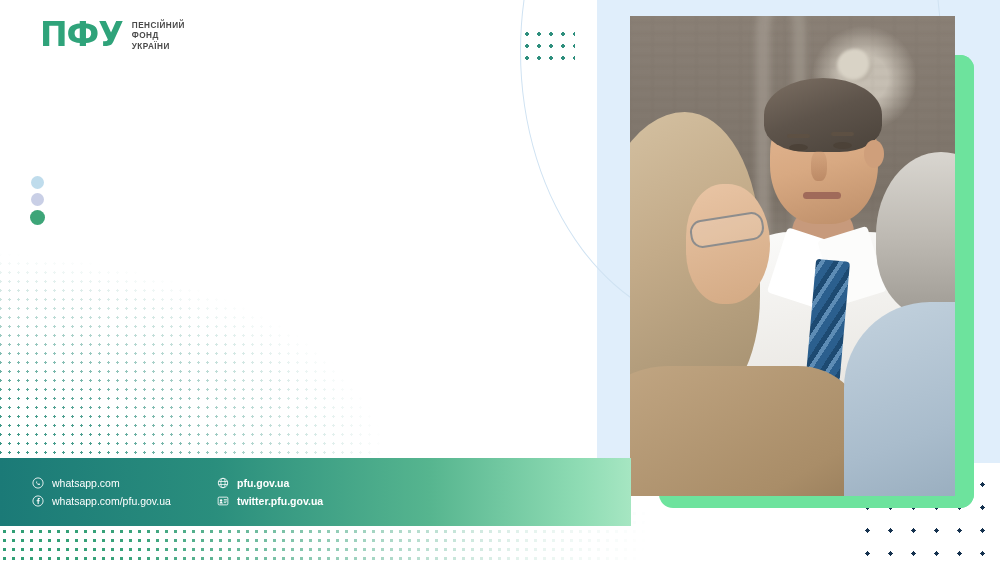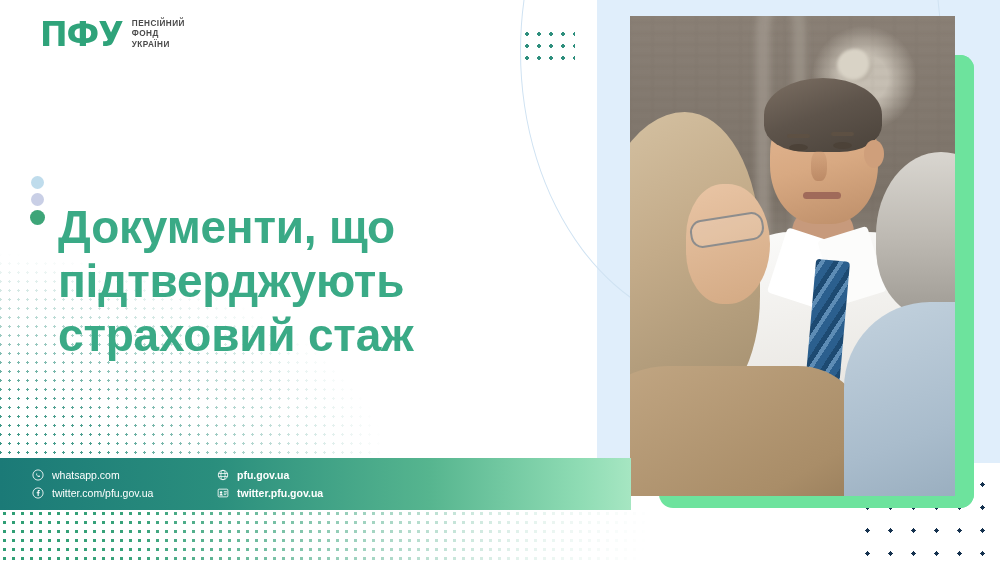--- a/index.html
+++ b/index.html
@@ -41,21 +41,21 @@
     background-size:12px 12px;background-position:2px 2px;
   }
   
   .dotgrid-br{
     position:absolute;left:853px;top:470px;width:152px;height:96px;
     background-image:radial-gradient(#16324f 2.1px, transparent 2.2px);
     background-size:23px 23px;background-position:3px 3px;
   }
 
   
-  .logo{position:absolute;left:40px;top:18px;display:flex;align-items:flex-start;gap:9px;}
+  .logo{position:absolute;left:40px;top:18px;display:flex;align-items:flex-end;gap:9px;}
   .logo-mark{font-size:33px;line-height:33px;font-weight:bold;color:#2fa37a;letter-spacing:-1px;
              font-family:"DejaVu Sans","Liberation Sans",sans-serif;}
   .logo-words{display:flex;flex-direction:column;justify-content:center;gap:1px;padding-top:1px;}
   .logo-words span{font-size:8.2px;line-height:9.4px;font-weight:bold;color:#4a4a4a;letter-spacing:.45px;}
 
   
   .title-dots{position:absolute;left:31px;top:176px;display:flex;flex-direction:column;gap:4px;}
   .title-dots i{display:block;width:13px;height:13px;border-radius:50%;}
   .td1{background:#bfdcec;}
   .td2{background:#c9cfe6;}
@@ -152,21 +152,21 @@
   .r-hair{position:absolute;left:246px;top:136px;width:130px;height:166px;border-radius:50% 50% 42% 42%;
           background:linear-gradient(180deg,#d9d6d0 0%,#bdb9b2 52%,#9e9a93 100%);}
   .r-head{position:absolute;left:252px;top:156px;width:118px;height:150px;border-radius:50%;
           background:linear-gradient(170deg,#dcc2a8,#c09e7f);}
   .r-body{position:absolute;left:214px;top:286px;width:200px;height:220px;border-radius:86px 60px 0 0;
           background:linear-gradient(160deg,#c3d2de 0%,#a9bccc 55%,#8ea4b6 100%);}
   .blurall{filter:blur(.6px);}
 
   
   .footer{
-    position:absolute;left:0;top:458px;width:631px;height:52px;
+    position:absolute;left:0;top:458px;width:631px;height:68px;
     background:linear-gradient(90deg,#1b7a77 0%,#2a8e7d 34%,#56b58f 68%,#8fdcb4 92%,#a6e6c2 100%);
     display:flex;align-items:center;
   }
   .fcol{display:flex;flex-direction:column;justify-content:center;gap:6px;}
   .fcol.c1{margin-left:32px;width:185px;}
   .fcol.c2{width:160px;}
   .fcol.c3{width:150px;font-weight:bold;}
   .frow{display:flex;align-items:center;gap:8px;color:#ffffff;font-size:10.5px;line-height:12px;white-space:nowrap;}
   .fico{width:12px;height:12px;flex:0 0 12px;display:block;}
 
@@ -250,38 +250,37 @@
       <span>УКРАЇНИ</span>
     </div>
   </div>
 
   <div class="title-dots">
     <i class="td1"></i>
     <i class="td2"></i>
     <i class="td3"></i>
   </div>
 
-  <div class="title">Документи, що підтверджують страховий стаж</div>
 
   <div class="footer">
 
     <div class="fcol c1">
       <div class="frow">
         <svg class="fico" viewBox="0 0 24 24">
           <circle cx="12" cy="12" r="10.2" fill="none" stroke="#fff" stroke-width="1.7"></circle>
           <path d="M9.1 7.6c.3 0 .5.1.7.5l.7 1.5c.1.3.1.5-.1.7l-.5.6c-.2.2-.2.4-.1.6.4.8 1.5 1.9 2.4 2.3.2.1.4.1.6-.1l.6-.6c.2-.2.4-.2.7-.1l1.5.7c.3.2.4.4.4.7 0 .9-.8 1.6-1.8 1.6-2.7 0-5.9-3.2-5.9-5.9 0-1 .8-1.5 1.8-1.5z" fill="#fff"></path>
         </svg>
         <span>whatsapp.com</span>
       </div>
       <div class="frow">
         <svg class="fico" viewBox="0 0 24 24">
           <circle cx="12" cy="12" r="10.2" fill="none" stroke="#fff" stroke-width="1.7"></circle>
           <path d="M13.4 18.2v-5.5h1.8l.3-2.2h-2.1V9.1c0-.6.2-1 1.1-1h1.1V6.1c-.2 0-.9-.1-1.6-.1-1.7 0-2.8 1-2.8 2.9v1.6H9.3v2.2h1.9v5.5z" fill="#fff"></path>
         </svg>
-        <span>twitter.com/pfu.gov.ua</span>
+        <span>whatsapp.com/pfu.gov.ua</span>
       </div>
     </div>
 
 
     <div class="fcol c3">
       <div class="frow">
         <svg class="fico" viewBox="0 0 24 24">
           <circle cx="12" cy="12" r="9.4" fill="none" stroke="#fff" stroke-width="1.7"></circle>
           <ellipse cx="12" cy="12" rx="4.2" ry="9.4" fill="none" stroke="#fff" stroke-width="1.5"></ellipse>
           <path d="M2.8 9h18.4M2.8 15h18.4" stroke="#fff" stroke-width="1.5"></path>

